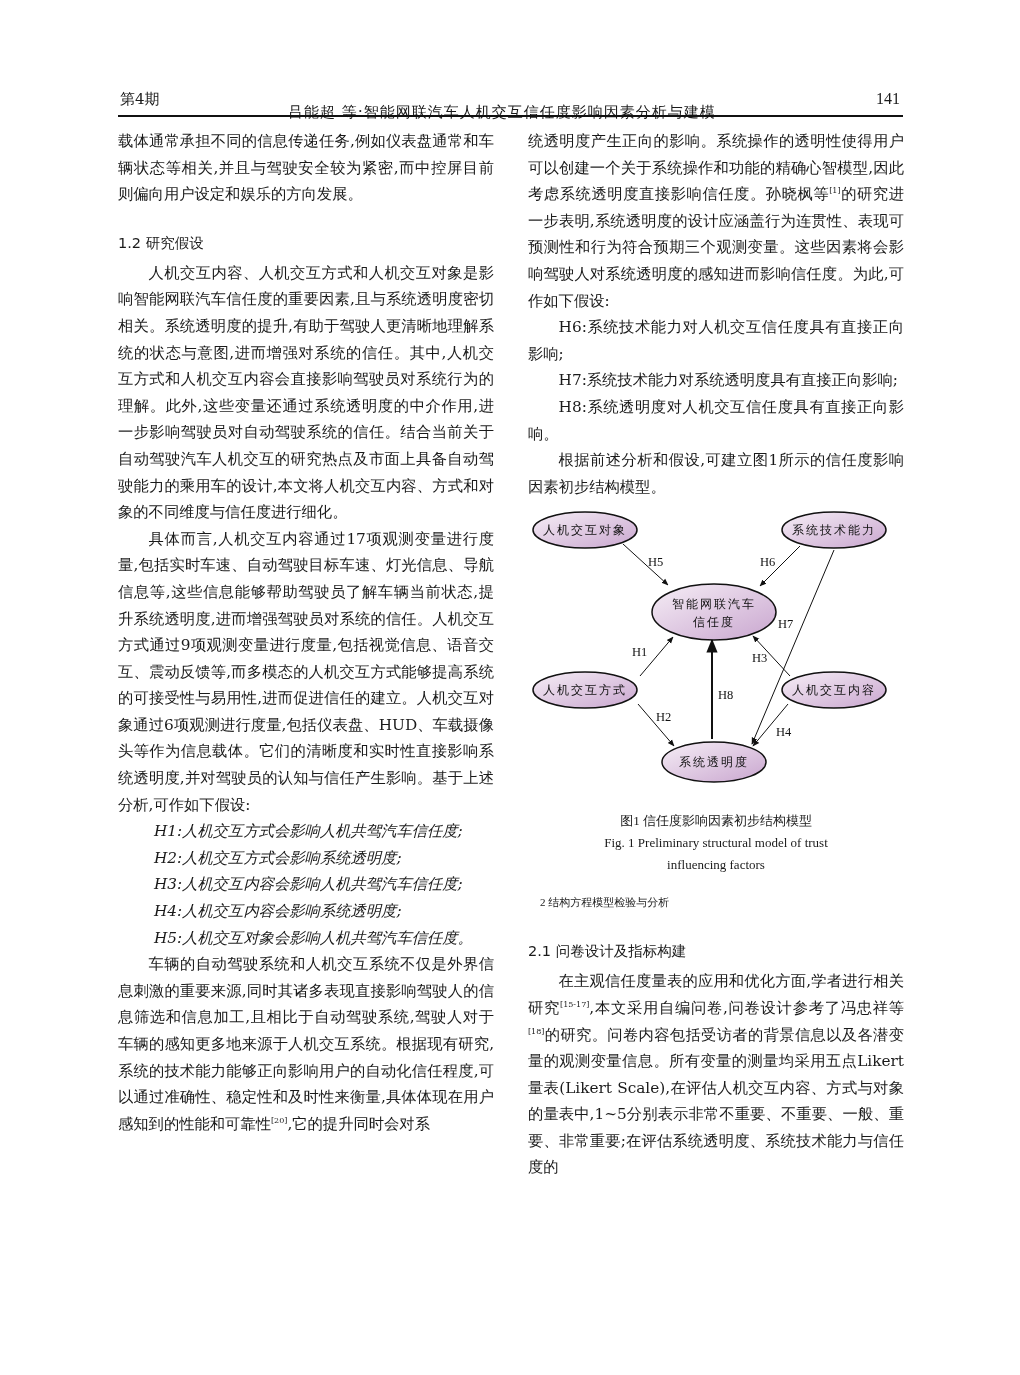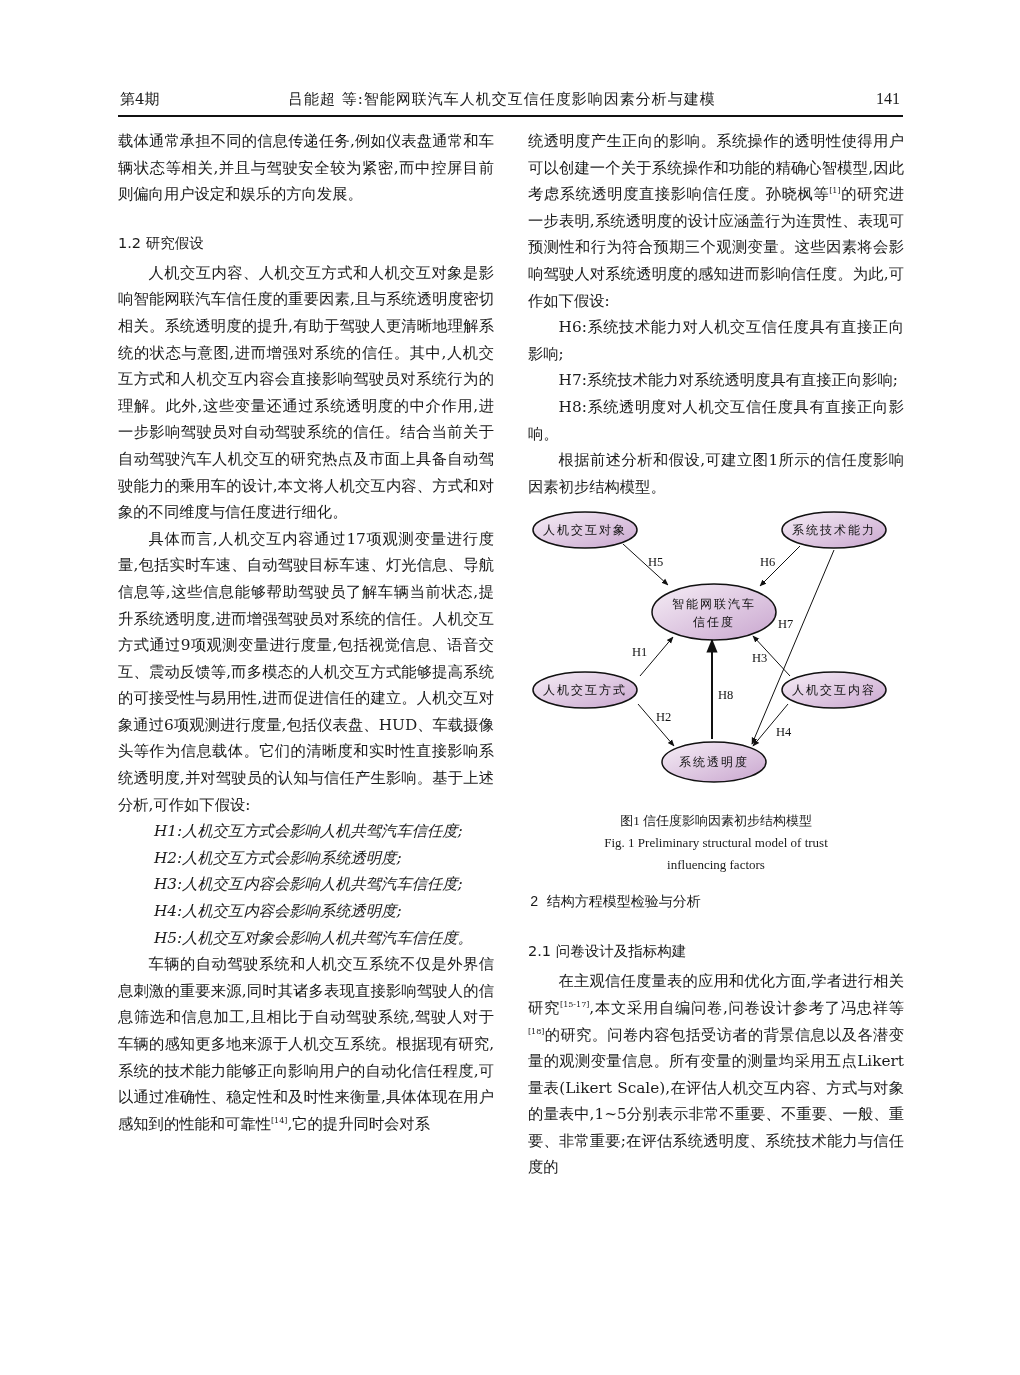--- a/index.html
+++ b/index.html
@@ -1,32 +1,32 @@
 <!DOCTYPE html>
 <html><head>
 <meta charset="utf-8">
 <style>
   html, body { margin: 0; padding: 0; background: #ffffff; }
   body { width: 1020px; height: 1375px; position: relative; overflow: hidden;
          font-family: "DejaVu Serif", "Liberation Serif", serif; color: #1a1a1a; }
   .header { position: absolute; left: 118px; top: 88px; width: 784px; height: 26px;
             font-size: 15px; }
   .header .issue { position: absolute; left: 2px; top: 2px; }
-  .header .running { position: absolute; left: 170px; top: 2px; letter-spacing: 1px; }
+  .header .running { position: absolute; left: 170px; top: 15px; letter-spacing: 1px; }
   .header .pageno { position: absolute; right: 2px; top: 2px; font-family: "Liberation Serif", serif; font-size: 16px; }
   .header-rule { position: absolute; left: 118px; top: 115px; width: 785px; height: 1.5px; background: #111; }
 
   .col { position: absolute; top: 128px; width: 376px; font-size: 15.3px; line-height: 26.6px; }
   .col.left { left: 118px; }
   .col.right { left: 528px; }
   .col p { margin: 0; text-align: justify; text-justify: inter-ideograph; }
   .indent { text-indent: 2em; }
   .hyp { padding-left: 36px; text-align: center; font-style: italic; }
   .h2 { font-family: "DejaVu Sans", "Liberation Sans", sans-serif; font-size: 14.5px; margin: 22px 0 4px 0; line-height: 26px; }
-  .h1 { font-family: Liberation Mono, monospace; font-size: 14px; margin: 12px 0 6px 2px; line-height: 28px; }
+  .h1 { font-family: Liberation Serif, serif; font-size: 11px; margin: 12px 0 6px 12px; line-height: 28px; }
   sup { font-size: 8px; vertical-align: 6px; line-height: 0; }
   .fig { position: relative; width: 376px; height: 290px; margin-top: 6px; }
   .fig svg { position: absolute; left: 0; top: 0; }
   .caption { text-align: center; font-size: 13px; line-height: 22px; font-family: "Liberation Serif", serif; }
   .caption.cn { margin-top: 14px; }
 </style>
 </head>
 <body>
 
 <div class="header">
@@ -39,21 +39,21 @@
 <div class="col left">
   <p>载体通常承担不同的信息传递任务,例如仪表盘通常和车辆状态等相关,并且与驾驶安全较为紧密,而中控屏目前则偏向用户设定和娱乐的方向发展。</p>
   <div class="h2">1.2  研究假设</div>
   <p class="indent">人机交互内容、人机交互方式和人机交互对象是影响智能网联汽车信任度的重要因素,且与系统透明度密切相关。系统透明度的提升,有助于驾驶人更清晰地理解系统的状态与意图,进而增强对系统的信任。其中,人机交互方式和人机交互内容会直接影响驾驶员对系统行为的理解。此外,这些变量还通过系统透明度的中介作用,进一步影响驾驶员对自动驾驶系统的信任。结合当前关于自动驾驶汽车人机交互的研究热点及市面上具备自动驾驶能力的乘用车的设计,本文将人机交互内容、方式和对象的不同维度与信任度进行细化。</p>
   <p class="indent">具体而言,人机交互内容通过17项观测变量进行度量,包括实时车速、自动驾驶目标车速、灯光信息、导航信息等,这些信息能够帮助驾驶员了解车辆当前状态,提升系统透明度,进而增强驾驶员对系统的信任。人机交互方式通过9项观测变量进行度量,包括视觉信息、语音交互、震动反馈等,而多模态的人机交互方式能够提高系统的可接受性与易用性,进而促进信任的建立。人机交互对象通过6项观测进行度量,包括仪表盘、HUD、车载摄像头等作为信息载体。它们的清晰度和实时性直接影响系统透明度,并对驾驶员的认知与信任产生影响。基于上述分析,可作如下假设:</p>
   <p class="hyp">H1:人机交互方式会影响人机共驾汽车信任度;</p>
   <p class="hyp">H2:人机交互方式会影响系统透明度;</p>
   <p class="hyp">H3:人机交互内容会影响人机共驾汽车信任度;</p>
   <p class="hyp">H4:人机交互内容会影响系统透明度;</p>
   <p class="hyp">H5:人机交互对象会影响人机共驾汽车信任度。</p>
-  <p class="indent"><span>车辆的自动驾驶系统和人机交互系统不仅是外界信息刺激的重要来源,同时其诸多表现直接影响驾驶人的信息筛选和信息加工,且相比于自动驾驶系统,驾驶人对于车辆的感知更多地来源于人机交互系统。根据现有研究,系统的技术能力能够正向影响用户的自动化信任程度,可以通过准确性、稳定性和及时性来衡量,具体体现在用户感知到的性能和可靠性</span><sup>[14]</sup><span>,它的提升同时会对系</span></p>
+  <p class="indent"><span>车辆的自动驾驶系统和人机交互系统不仅是外界信息刺激的重要来源,同时其诸多表现直接影响驾驶人的信息筛选和信息加工,且相比于自动驾驶系统,驾驶人对于车辆的感知更多地来源于人机交互系统。根据现有研究,系统的技术能力能够正向影响用户的自动化信任程度,可以通过准确性、稳定性和及时性来衡量,具体体现在用户感知到的性能和可靠性</span><sup>[20]</sup><span>,它的提升同时会对系</span></p>
 </div>
 
 <div class="col right">
   <p><span>统透明度产生正向的影响。系统操作的透明性使得用户可以创建一个关于系统操作和功能的精确心智模型,因此考虑系统透明度直接影响信任度。孙晓枫等</span><sup>[1]</sup><span>的研究进一步表明,系统透明度的设计应涵盖行为连贯性、表现可预测性和行为符合预期三个观测变量。这些因素将会影响驾驶人对系统透明度的感知进而影响信任度。为此,可作如下假设:</span></p>
   <p class="indent">H6:系统技术能力对人机交互信任度具有直接正向影响;</p>
   <p class="indent">H7:系统技术能力对系统透明度具有直接正向影响;</p>
   <p class="indent">H8:系统透明度对人机交互信任度具有直接正向影响。</p>
   <p class="indent">根据前述分析和假设,可建立图1所示的信任度影响因素初步结构模型。</p>
 
   <div class="fig">

